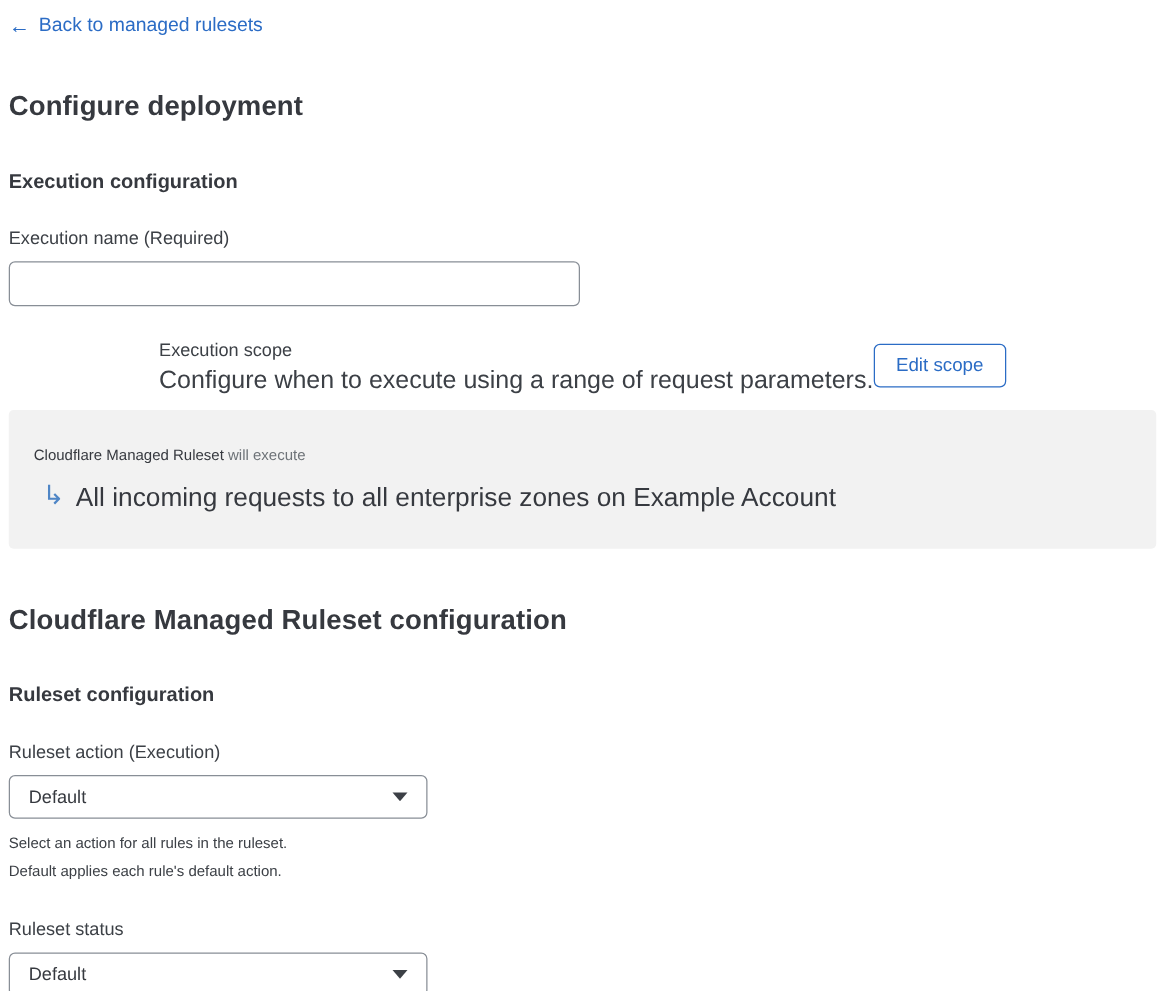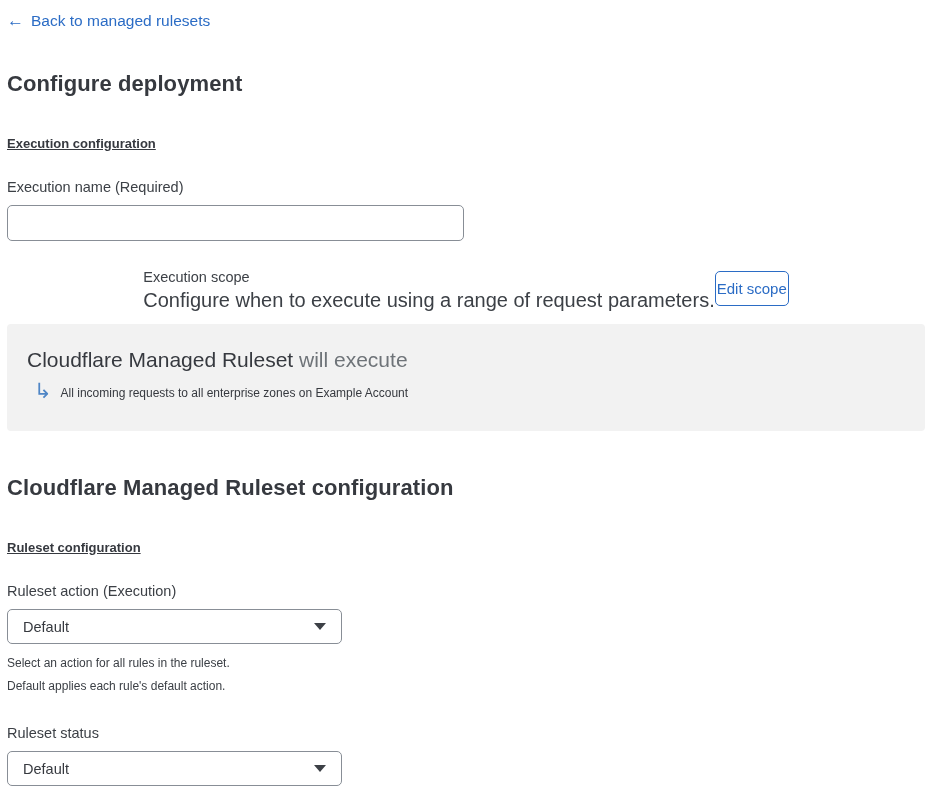--- a/index.html
+++ b/index.html
@@ -37,24 +37,23 @@
   .back-link .arrow { font-size: 17px; }
   h1.page-title {
     margin-top: 41px;
     font-size: 22px;
     font-weight: 600;
     color: var(--heading);
     letter-spacing: 0.1px;
   }
   h2.section-title {
     margin-top: 39px;
-    font-size: 13px;
+    font-size: 16px;
     font-weight: 700;
     color: var(--heading);
-    text-decoration: underline;
   }
   .field-label {
     margin-top: 27px;
     font-size: 14.5px;
     color: var(--text);
     line-height: 18px;
   }
   .text-input {
     margin-top: 9px;
     width: 457px;
@@ -81,59 +80,59 @@
     line-height: 23px;
   }
   .scope-text .scope-desc {
     font-size: 20px;
     color: var(--text);
     line-height: 23px;
   }
   .edit-scope-btn {
     margin-top: 5px;
     height: 35px;
-    padding: 0 1px;
+    padding: 0 17px;
     background: #ffffff;
     border: 1px solid var(--link-blue);
     border-radius: 5px;
     color: var(--link-blue);
     font-size: 15px;
     font-family: "Liberation Sans", sans-serif;
     cursor: pointer;
     line-height: 33px;
   }
   .scope-summary-box {
     margin-top: 12px;
     width: 918px;
     background: var(--box-bg);
     border-radius: 4px;
     padding: 26px 20px 28px 20px;
   }
   .scope-summary-line1 {
-    font-size: 21px;
+    font-size: 12px;
     color: var(--heading);
     line-height: 20px;
   }
   .scope-summary-line1 .muted { color: var(--muted); }
   .scope-summary-line2 {
     margin-top: 13px;
     display: flex;
     align-items: center;
     gap: 9px;
     padding-left: 7px;
   }
   .return-arrow {
     color: #4f86c6;
     font-size: 21px;
     line-height: 20px;
     position: relative;
     top: -2px;
   }
   .scope-summary-line2 .scope-value {
-    font-size: 12px;
+    font-size: 21px;
     color: var(--heading);
   }
   .select-box {
     margin-top: 9px;
     width: 335px;
     height: 35px;
     border: 1px solid var(--border-gray);
     border-radius: 5px;
     background: #fff;
     display: flex;

